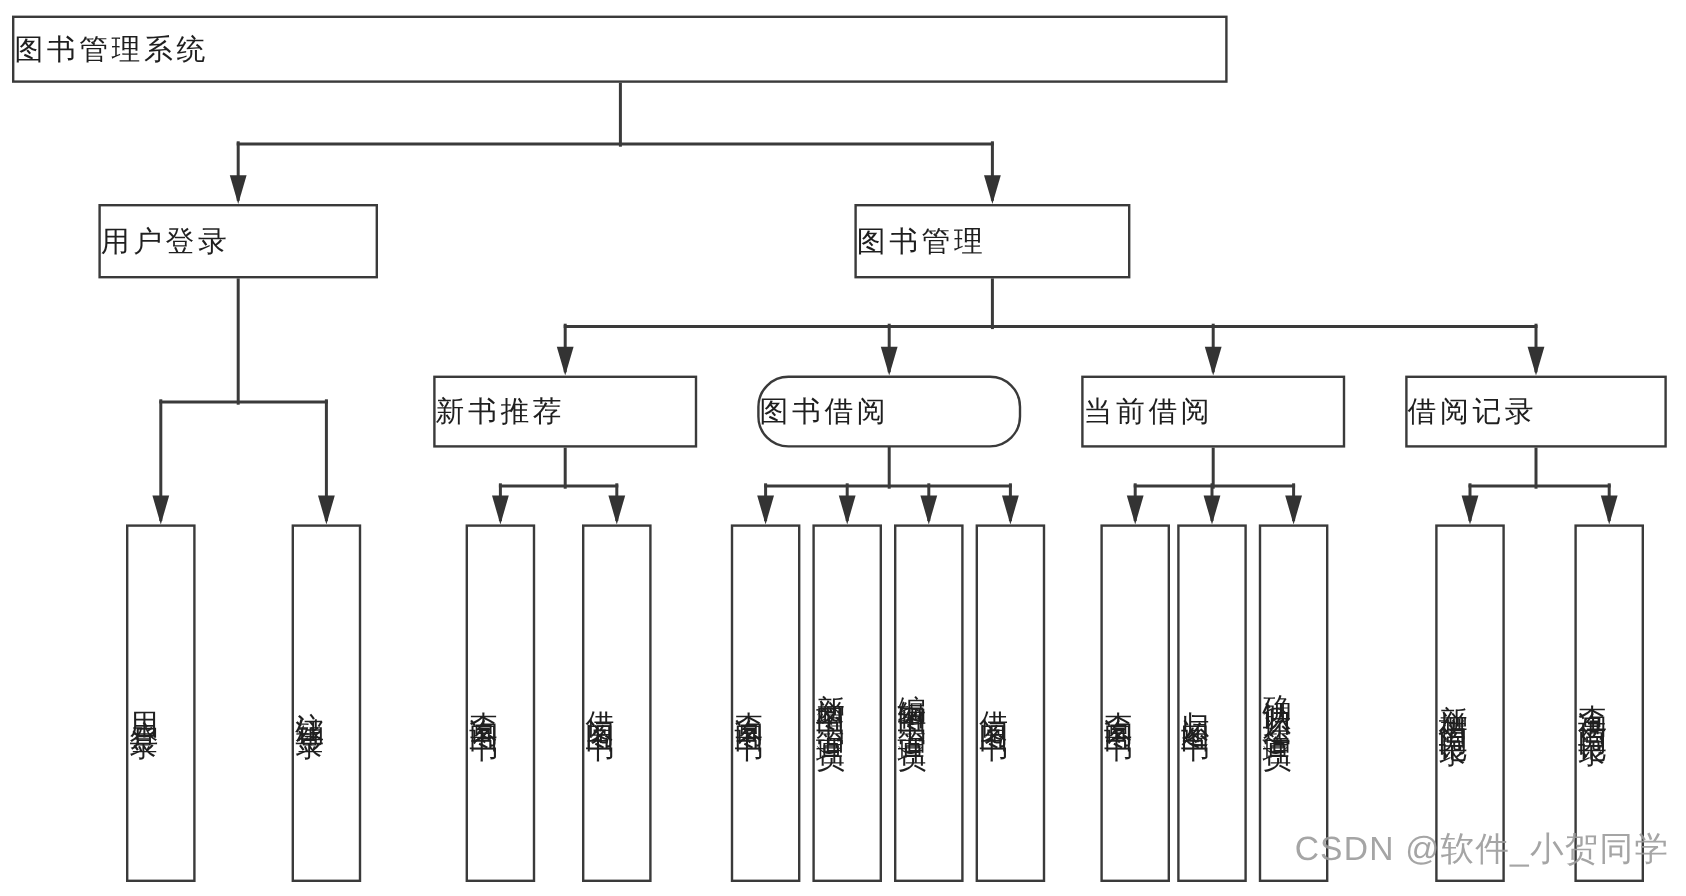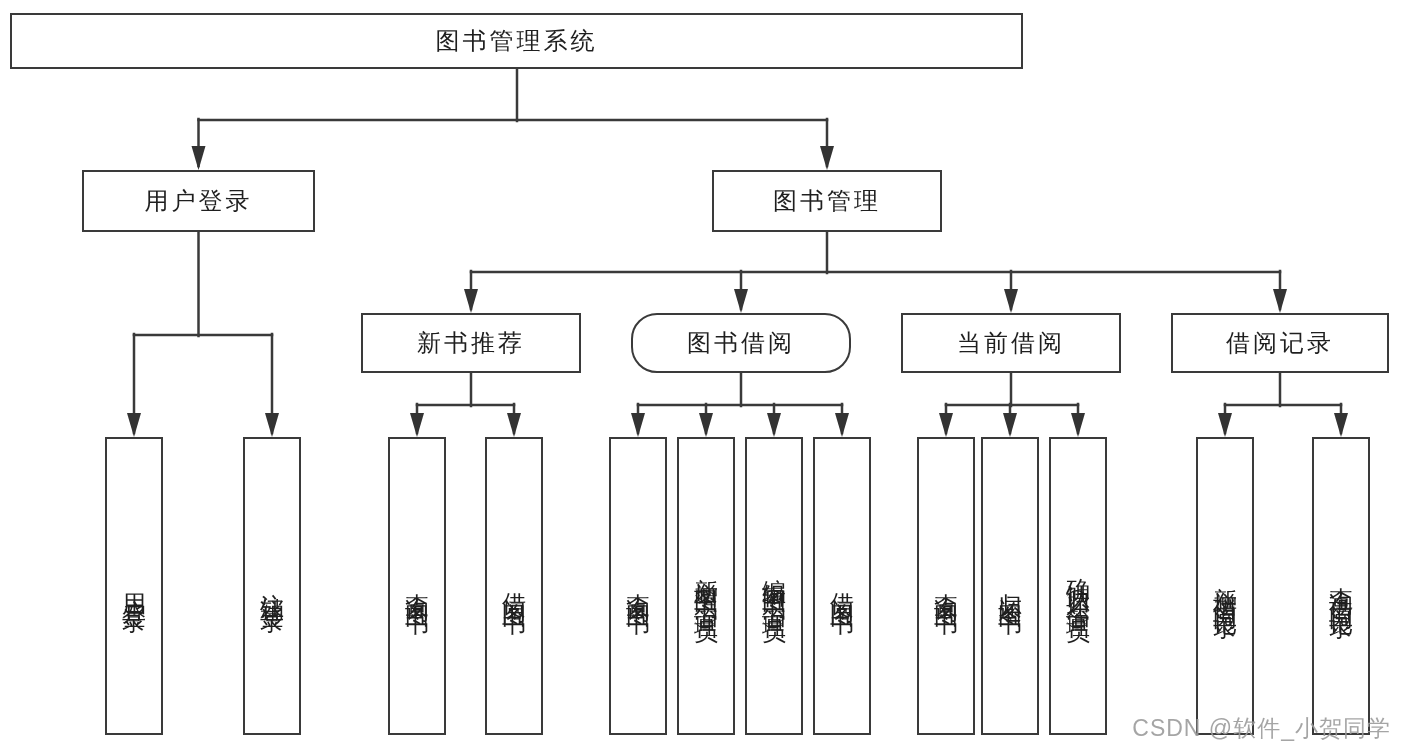--- a/index.html
+++ b/index.html
@@ -8,21 +8,21 @@
     position: relative; overflow: hidden;
     font-family: "Liberation Sans", "DejaVu Sans", sans-serif;
   }
   #stage { position: absolute; inset: 0; width: 1405px; height: 747px; }
   #wires { position: absolute; left: 0; top: 0; z-index: 1; }
   .box {
     position: absolute;
     background: #ffffff;
     border: 2.5px solid #3a3a3a;
     box-sizing: border-box;
-    display: flex; align-items: center; justify-content: center;
+    display: flex; align-items: center; justify-content: flex-start;
     z-index: 2;
     color: #1f1f1f;
   }
   .hlabel {
     font-size: 24px;
     letter-spacing: 3px;
     white-space: nowrap;
     color: #1f1f1f;
   }
   .leaf { top: 437px; width: 58px; height: 298px; }
@@ -38,22 +38,22 @@
   .root  { left: 10px;  top: 13px;  width: 1013px; height: 56px; }
   .l2a   { left: 82px;  top: 170px; width: 233px;  height: 62px; }
   .l2b   { left: 712px; top: 170px; width: 230px;  height: 62px; }
   .l3    { top: 313px; width: 220px; height: 60px; }
   .l3a   { left: 361px; }
   .l3b   { left: 631px; border-radius: 26px; }
   .l3c   { left: 901px; }
   .l3d   { left: 1171px; width: 218px; }
   #watermark {
     position: absolute;
-    right: 14px; bottom: 3px;
-    font-size: 23px;
+    right: 14px; bottom: 20px;
+    font-size: 28px;
     letter-spacing: 1px;
     color: rgba(155,155,155,0.9);
     z-index: 3;
     white-space: nowrap;
     text-align: center;
   }
 </style>
 </head>
 <body>
 

